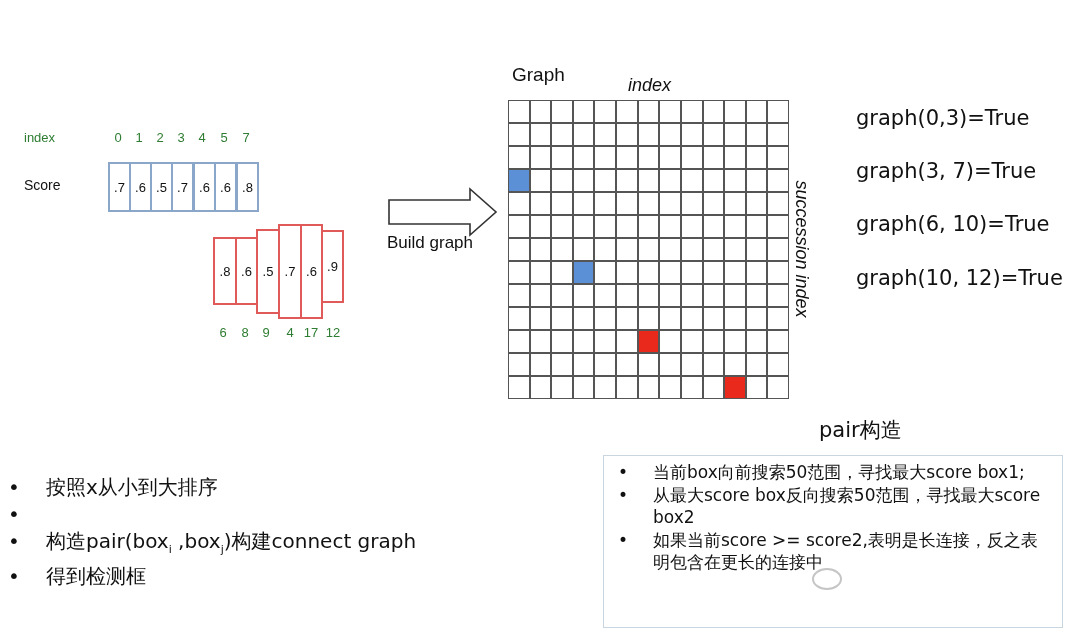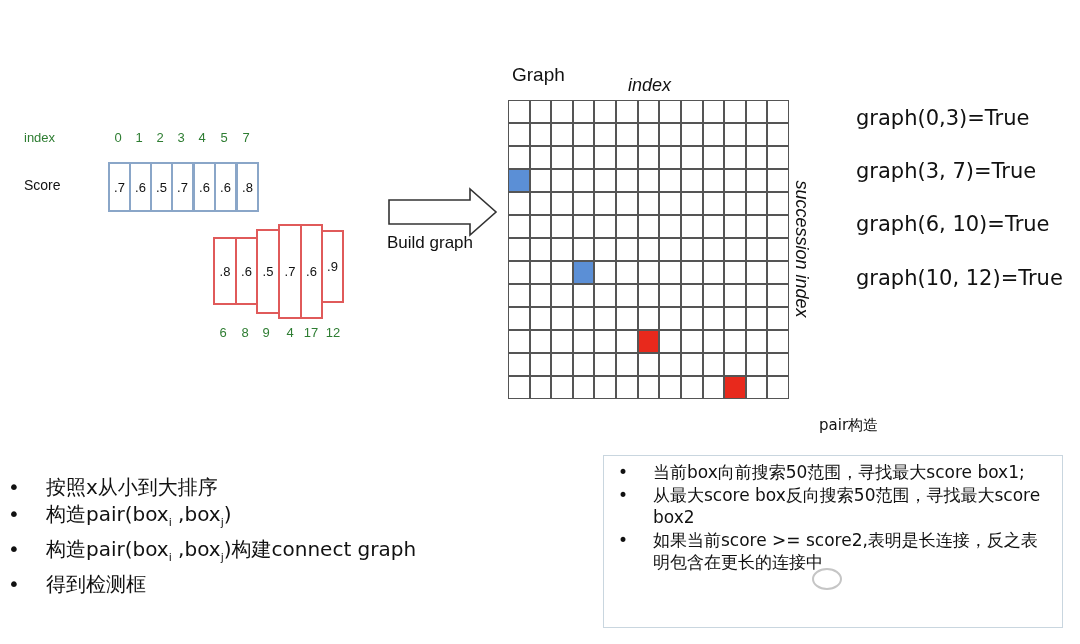--- a/index.html
+++ b/index.html
@@ -30,21 +30,21 @@
     position: absolute; left: 508px; top: 100px; width: 281px; height: 299px;
     display: grid; grid-template-columns: repeat(13, 1fr); grid-template-rows: repeat(13, 1fr);
     border: 1px solid #555; box-sizing: border-box; background: #555; gap: 2px;
   }
   .cell { background: #fff; }
   .eq { left: 856px; font-size: 21px; font-family: "DejaVu Sans", sans-serif; color: #111; }
   .bullets-left { left: 8px; top: 474px; font-size: 20px; line-height: 27px; font-family: "DejaVu Sans", sans-serif; }
   .bullets-left .row, .pair-box .row { display: flex; }
   .bullets-left .dot { width: 38px; }
   .sub { font-size: 11px; vertical-align: -5px; }
-  .pair-title { left: 819px; top: 416px; font-size: 15px; font-family: "DejaVu Sans", sans-serif; }
+  .pair-title { left: 819px; top: 416px; font-size: 21px; font-family: "DejaVu Sans", sans-serif; }
   .pair-box {
     left: 603px; top: 455px; width: 460px; height: 173px; box-sizing: border-box;
     border: 1px solid #c9d6df; padding: 5px 10px 0 14px;
     font-size: 17px; line-height: 22.5px; font-family: "DejaVu Sans", sans-serif; color: #111;
   }
   .pair-box .dot { width: 35px; flex: 0 0 35px; }
   .pair-box .txt { flex: 1; }
   .watermark {
     left: 812px; top: 568px; font-size: 26px; color: rgba(150,150,150,0.55);
     font-family: "DejaVu Sans", sans-serif; display: flex; align-items: center; gap: 4px; letter-spacing: 1px;
@@ -283,21 +283,20 @@
 <div class="abs eq" style="top:212px">graph(6, 10)=True</div>
 <div class="abs eq" style="top:266px">graph(10, 12)=True</div>
 
 <div class="abs bullets-left">
   <div class="row">
     <span class="dot">•</span>
     <span>按照x从小到大排序</span>
   </div>
   <div class="row">
     <span class="dot">•</span>
-    <span><span>构造pair(box</span><span class="sub">i</span><span> ,box</span><span class="sub">j</span><span>)</span></span>
   </div>
   <div class="row">
     <span class="dot">•</span>
     <span><span>构造pair(box</span><span class="sub">i</span><span> ,box</span><span class="sub">j</span><span>)构建connect graph</span></span>
   </div>
   <div class="row">
     <span class="dot">•</span>
     <span>得到检测框</span>
   </div>
 </div>

